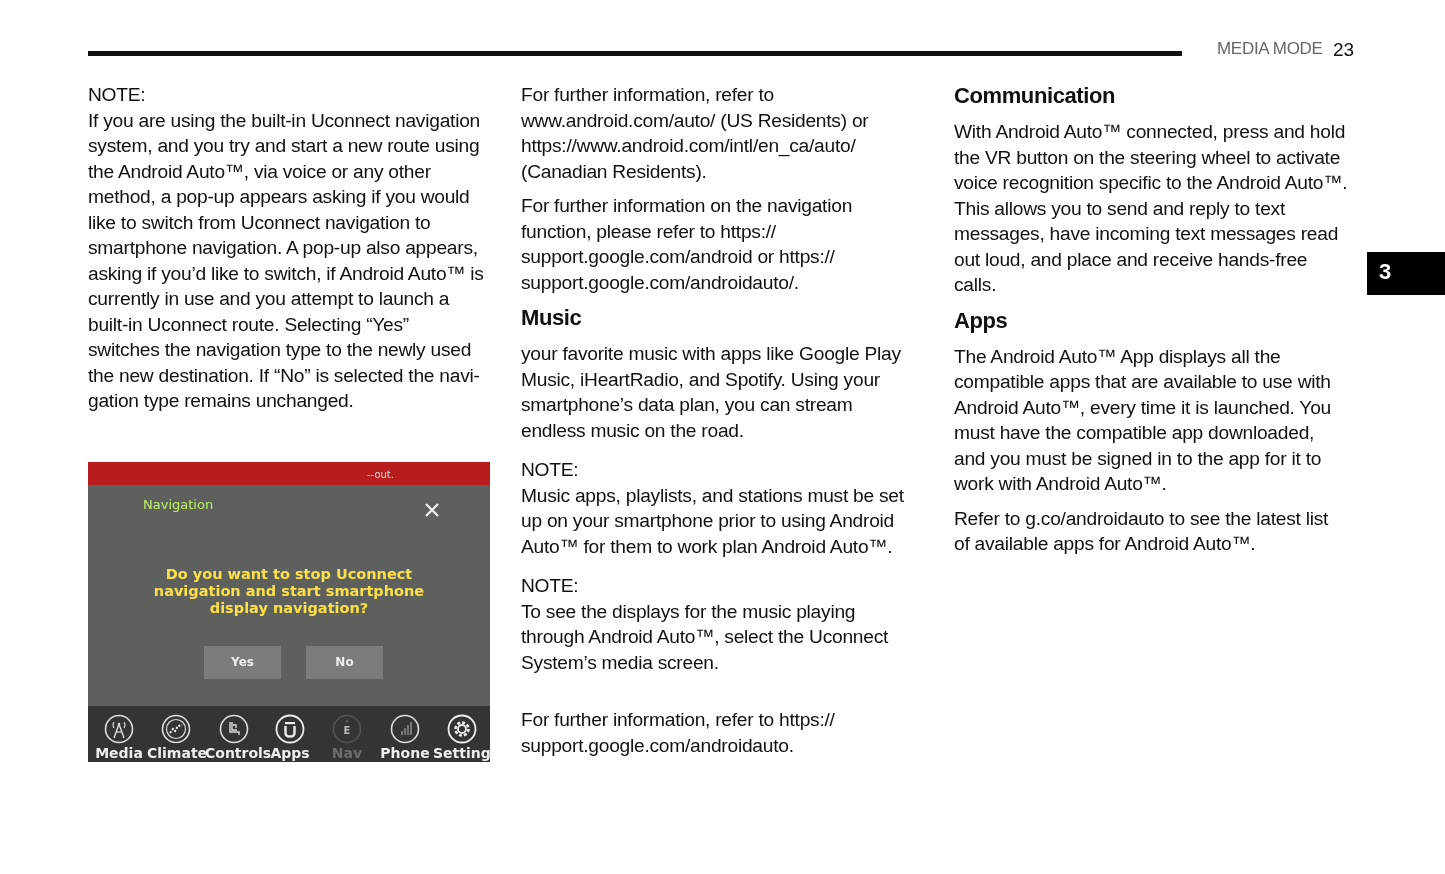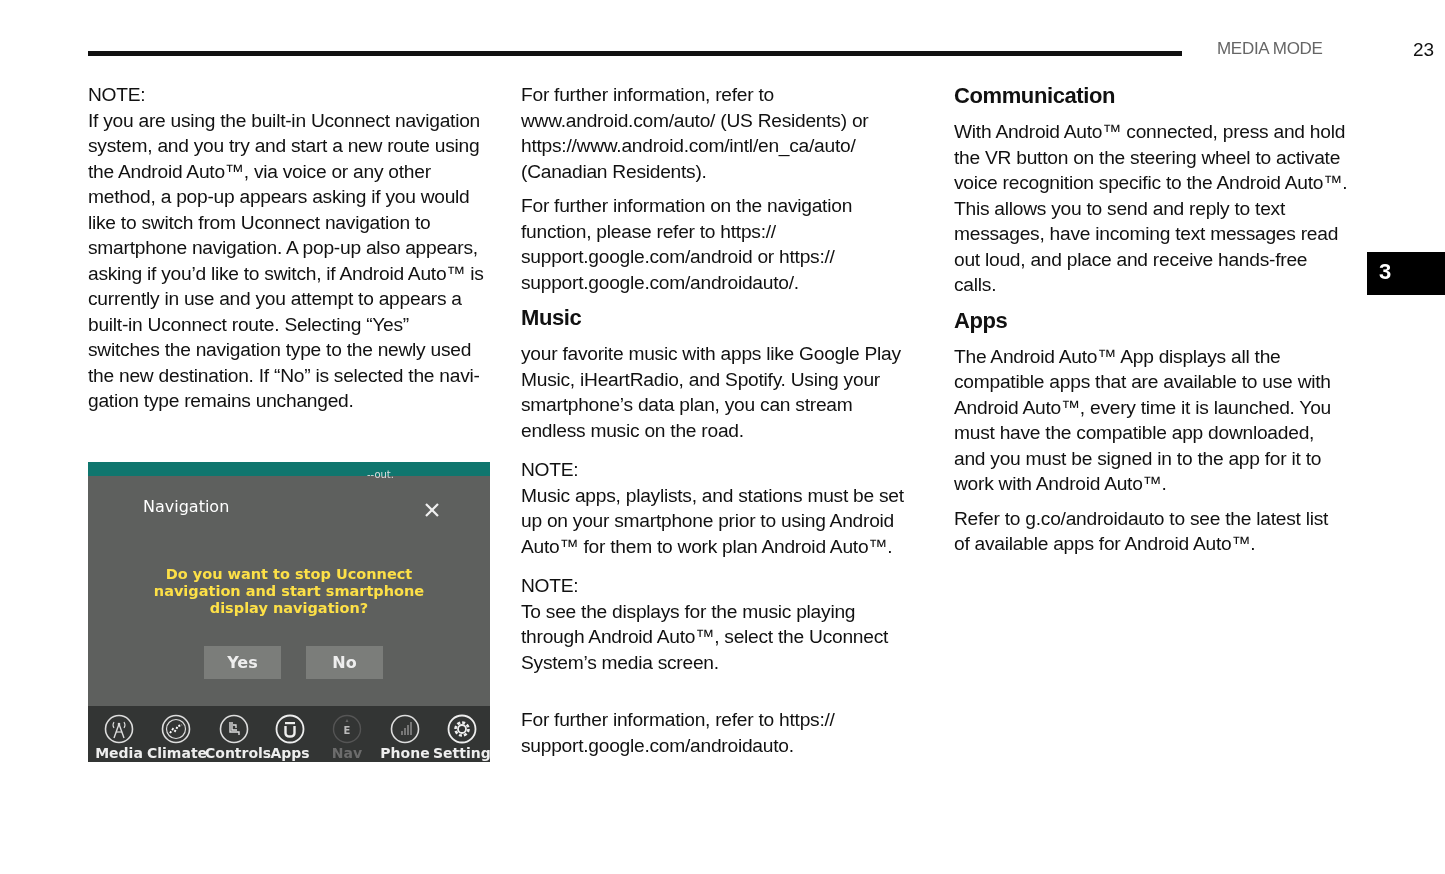--- a/index.html
+++ b/index.html
@@ -1,44 +1,44 @@
 <!DOCTYPE html>
 <html><head>
 <meta charset="utf-8">
 <style>
   html, body { margin: 0; padding: 0; background: #ffffff; }
   body { width: 1445px; height: 874px; position: relative; overflow: hidden;
          font-family: "Liberation Sans", sans-serif; color: #111; }
   .rule { position: absolute; left: 88px; top: 51px; width: 1094px; height: 5px; background: #111; }
   .hdr-section { position: absolute; left: 1217px; top: 39px; font-size: 17px; color: #666;
                  letter-spacing: -0.3px; }
-  .hdr-page { position: absolute; left: 1413px; top: 39px; font-size: 19px; color: #111; }
+  .hdr-page { position: absolute; left: 1333px; top: 39px; font-size: 19px; color: #111; }
   .chapter-tab { position: absolute; left: 1367px; top: 252px; width: 78px; height: 43px; background: #000;
                  color: #fff; font-weight: bold; font-size: 22px; box-sizing: border-box; padding: 7px 0 0 12px; }
 
   .col { position: absolute; top: 82px; width: 405px; font-size: 19.2px; line-height: 25.5px; letter-spacing: -0.25px; }
   .col1 { left: 88px; }
   .col2 { left: 521px; }
   .col3 { left: 954px; }
   .col p { margin: 0 0 9px 0; }
   .section-head { font-size: 22px; margin: 0 0 9px 0; letter-spacing: -0.4px; line-height: 28px; }
   .nowrap-lines span { display: block; white-space: nowrap; }
 
   
   .screen { position: absolute; left: 88px; top: 462px; width: 402px; height: 300px; background: #5e605e;
             font-family: "DejaVu Sans", sans-serif; color: #eee; overflow: hidden; }
-  .screen-top { position: absolute; left: 0; top: 0; width: 402px; height: 14px; background: #0f766e; }
+  .screen-top { position: absolute; left: 0; top: 0; width: 402px; height: 23px; background: #b91c1c; }
   .screen-status { position: absolute; left: 279px; top: 7px; font-size: 10px; color: #ddd; }
-  .popup-title { position: absolute; left: 55px; top: 35px; font-size: 16px; color: #ffffff; }
+  .popup-title { position: absolute; left: 55px; top: 35px; font-size: 13px; color: #bef264; }
   .popup-close { position: absolute; left: 334px; top: 38px; width: 20px; height: 20px; }
   .popup-question { position: absolute; left: 0; top: 104px; width: 402px; text-align: center; font-size: 14.5px;
                     line-height: 17px; color: #fde047; font-weight: bold; }
   .popup-question span { display: block; }
   .popup-btn { position: absolute; top: 184px; width: 77px; height: 33px; background: #7b7d7a; color: #eee;
-               font-size: 16px; font-weight: bold; text-align: center; line-height: 33px; }
+               font-size: 12px; font-weight: bold; text-align: center; line-height: 33px; }
   .btn-yes { left: 116px; }
   .btn-no { left: 218px; }
   .navbar { position: absolute; left: 0; top: 244px; width: 402px; height: 56px; background: #333534; }
   .nav-item { position: absolute; top: 8px; width: 58px; text-align: center; }
   .nav-item svg { display: block; margin: 0 auto; }
   .nav-label { font-size: 14px; color: #eee; font-weight: bold; margin-top: 1px; display: block; }
   .nav-item.disabled .nav-label { color: #6c6c6c; }
 </style>
 </head>
 <body>
@@ -51,21 +51,21 @@
 <div class="col col1">
   <p class="nowrap-lines">
     <span>NOTE:</span>
     <span>If you are using the built-in Uconnect navigation</span>
     <span>system, and you try and start a new route using</span>
     <span>the Android Auto™, via voice or any other</span>
     <span>method, a pop-up appears asking if you would</span>
     <span>like to switch from Uconnect navigation to</span>
     <span>smartphone navigation. A pop-up also appears,</span>
     <span>asking if you’d like to switch, if Android Auto™ is</span>
-    <span>currently in use and you attempt to appears a</span>
+    <span>currently in use and you attempt to launch a</span>
     <span>built-in Uconnect route. Selecting “Yes”</span>
     <span>switches the navigation type to the newly used</span>
     <span>the new destination. If “No” is selected the navi-</span>
     <span>gation type remains unchanged.</span>
   </p>
 </div>
 
 <div class="screen">
   <div class="screen-top">
     <span class="screen-status">--out.</span>

